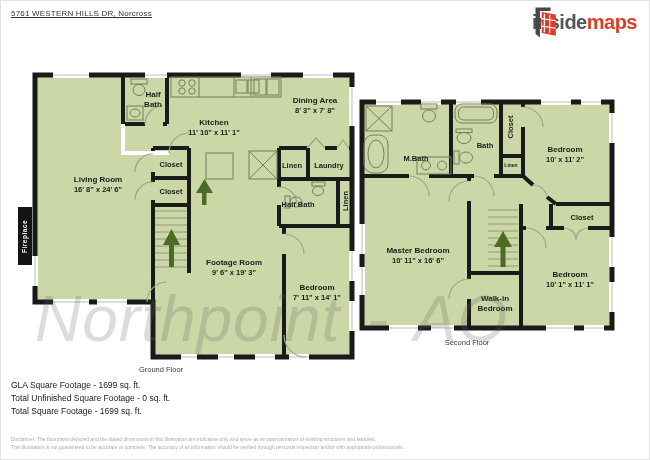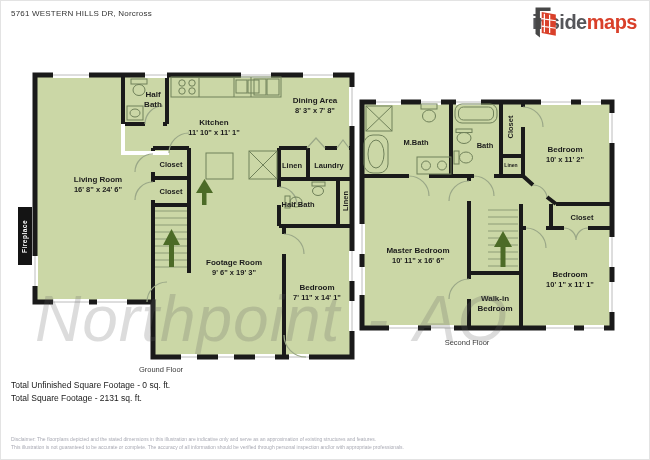--- a/index.html
+++ b/index.html
@@ -1,20 +1,20 @@
 <!DOCTYPE html>
 <html><head>
 <meta charset="utf-8">
 <style>
   html,body{margin:0;padding:0;}
   body{width:650px;height:460px;position:relative;background:#ffffff;overflow:hidden;
        font-family:"Liberation Sans","DejaVu Sans",sans-serif;border:1px solid #e3e3e3;box-sizing:border-box;}
   .abs{position:absolute;}
   
-  .address{left:10px;top:8px;font-size:8px;color:#333;letter-spacing:.2px;}
+  .address{left:10px;top:8px;font-size:8px;color:#333;letter-spacing:.2px;text-decoration:underline;}
   .logo{right:12px;top:10px;display:flex;align-items:center;gap:4px;}
   .logo-text{font-size:20px;font-weight:600;letter-spacing:-.5px;}
   .logo-inside{color:#55565a;}
   .logo-maps{color:#d9402a;}
   
   .lbl{position:absolute;transform:translate(-50%,-50%);text-align:center;color:#1c1c1c;
        font-weight:bold;font-size:8px;line-height:1.2;white-space:nowrap;z-index:3;}
   .lbl .dims{font-size:7.5px;font-weight:bold;display:block;}
   .lbl.wrap{white-space:normal;width:34px;}
   .lbl.sm{font-size:7.5px;}
@@ -231,21 +231,21 @@
 <div class="lbl" style="left:233px;top:266px;">
   <span>Footage Room</span>
   <span class="dims">9' 6" x 19' 3"</span>
 </div>
 <div class="lbl" style="left:316px;top:291px;">
   <span>Bedroom</span>
   <span class="dims">7' 11" x 14' 1"</span>
 </div>
 <div class="caption" style="left:160px;top:368px;text-align:right;">Ground Floor</div>
 
-<div class="lbl sm" style="left:415px;top:141px;">M.Bath</div>
+<div class="lbl sm" style="left:415px;top:157px;">M.Bath</div>
 <div class="lbl sm" style="left:484px;top:144px;">Bath</div>
 <div class="lbl sm vert" style="left:509px;top:126px;">Closet</div>
 <div class="lbl tiny" style="left:510px;top:164px;">Linen</div>
 <div class="lbl" style="left:564px;top:153px;">
   <span>Bedroom</span>
   <span class="dims">10' x 11' 2"</span>
 </div>
 <div class="lbl" style="left:417px;top:254px;">
   <span>Master Bedroom</span>
   <span class="dims">10' 11" x 16' 6"</span>
@@ -254,19 +254,20 @@
 <div class="lbl" style="left:569px;top:278px;">
   <span>Bedroom</span>
   <span class="dims">10' 1" x 11' 1"</span>
 </div>
 <div class="lbl wrap" style="left:494px;top:303px;width:44px;">Walk-in Bedroom</div>
 <div class="caption" style="left:466px;top:341px;">Second Floor</div>
 
 <div class="watermark">Northpoint - AO</div>
 
 <div class="abs summary">
+  <div>GLA Square Footage - 1699 sq. ft.</div>
   <div>Total Unfinished Square Footage - 0 sq. ft.</div>
-  <div>Total Square Footage - 2131 sq. ft.</div>
+  <div>Total Square Footage - 1699 sq. ft.</div>
 </div>
 <div class="abs disclaimer">
   <div>Disclaimer: The floorplans depicted and the stated dimensions in this illustration are indicative only and serve as an approximation of existing structures and features.</div>
   <div>This illustration is not guaranteed to be accurate or complete. The accuracy of all information should be verified through personal inspection and/or with appropriate professionals.</div>
 </div>
 
 </body></html>

